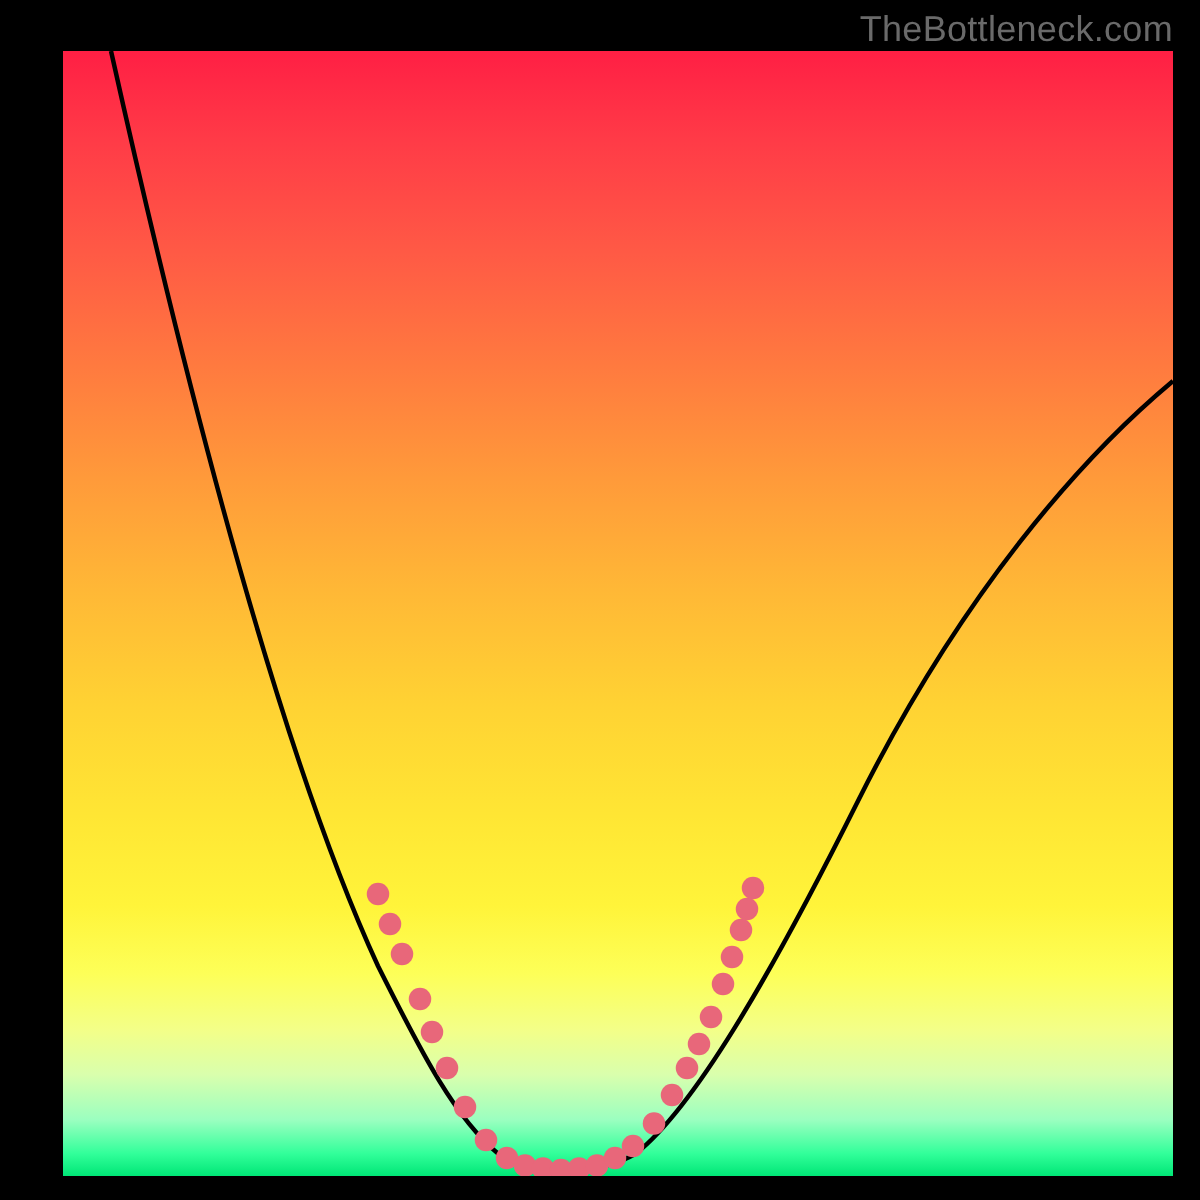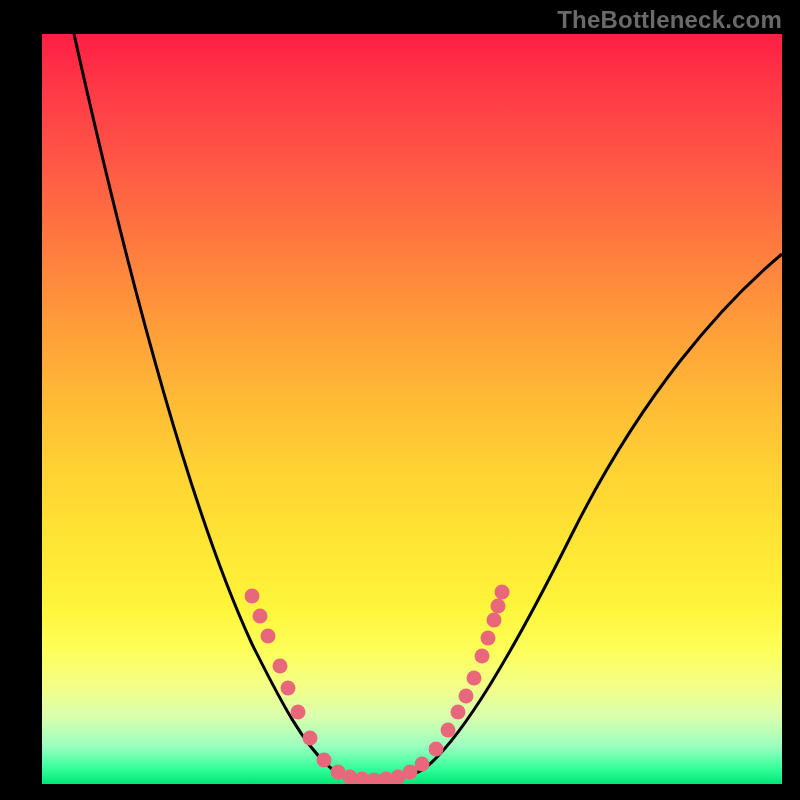--- a/index.html
+++ b/index.html
@@ -43,21 +43,21 @@
       #00e676 100%
     );
   }
   .watermark {
     position: absolute;
     top: 6px;
     right: 18px;
     color: #6a6a6a;
     font-size: 24px;
     letter-spacing: 0.2px;
-    font-weight: 700;
+    font-weight: 400;
   }
   svg.curve {
     position: absolute;
     left: 0;
     top: 0;
     width: 740px;
     height: 750px;
   }
 </style>
 </head>

